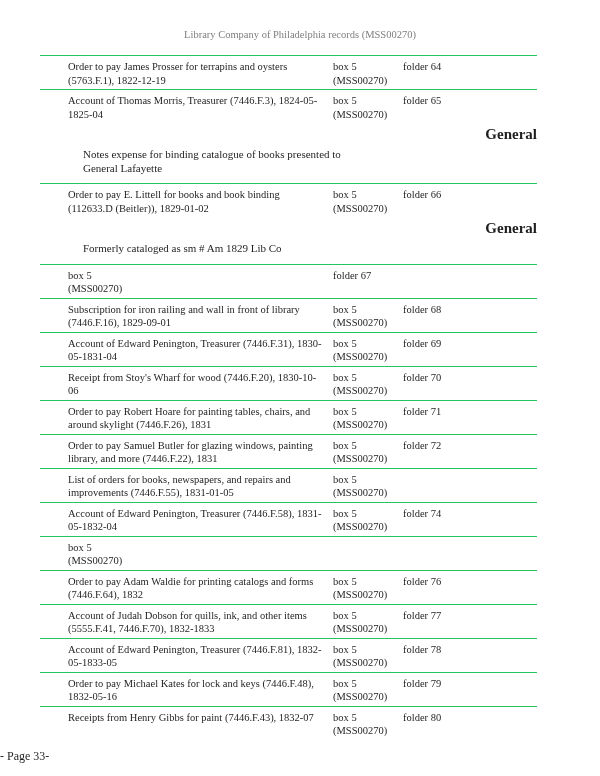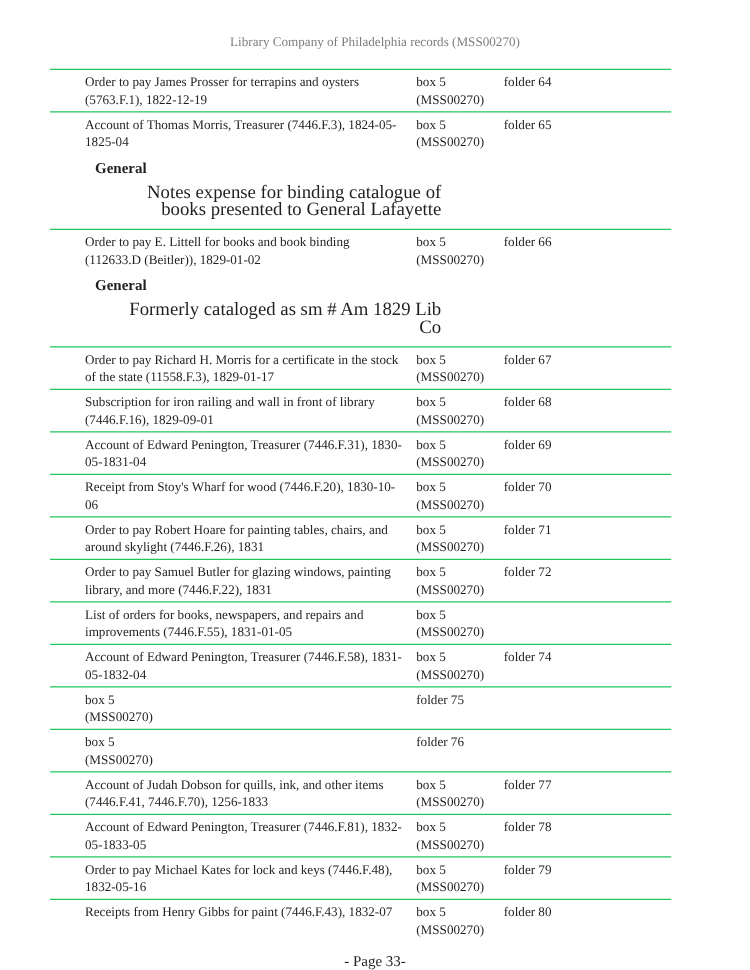--- a/index.html
+++ b/index.html
@@ -28,34 +28,34 @@
     grid-template-columns:265px 70px 1fr;
     padding:4px 0 2px 28px;
     font-size:10.5px;
     line-height:13.5px;
   }
   .cell-title { padding-right:8px; }
   .box-line { display:block; }
   .general-section { padding-bottom:8px; }
   .general-heading {
     margin:3px 0 0 36px;
-    font-size:12px;
+    font-size:15px;
     line-height:16px;
     font-weight:bold;
+    text-align:right;
   }
   .general-note {
     margin:6px 0 0 43px;
     width:270px;
-    font-size:15px;
+    font-size:11px;
     line-height:13.5px;
-    text-align:right;
   }
   .page-footer {
     margin-top:9px;
-    text-align:center;
+    text-align:left;
     font-size:12px;
     line-height:15px;
     color:#1f1f1f;
   }
 </style>
 </head>
 <body>
 
 <div class="page">
   <div class="page-header">Library Company of Philadelphia records (MSS00270)</div>
@@ -98,21 +98,20 @@
       <div class="cell-folder">folder 66</div>
     </div>
     <div class="general-section">
       <div class="general-heading">General</div>
       <div class="general-note">Formerly cataloged as sm # Am 1829 Lib Co</div>
     </div>
   </div>
 
   <div class="row-block">
     <div class="row-grid">
-      <div class="cell-title">Order to pay Richard H. Morris for a certificate in the stock of the state (11558.F.3), 1829-01-17</div>
       <div class="cell-box">
         <span class="box-line">box 5</span>
         <span class="box-line">(MSS00270)</span>
       </div>
       <div class="cell-folder">folder 67</div>
     </div>
 
   </div>
 
   <div class="row-block">
@@ -197,39 +196,39 @@
     </div>
 
   </div>
 
   <div class="row-block">
     <div class="row-grid">
       <div class="cell-box">
         <span class="box-line">box 5</span>
         <span class="box-line">(MSS00270)</span>
       </div>
-      <div class="cell-folder">folder 75</div>
-    </div>
-
-  </div>
-
-  <div class="row-block">
-    <div class="row-grid">
+    </div>
+
+  </div>
+
+  <div class="row-block">
+    <div class="row-grid">
+      <div class="cell-title">Order to pay Adam Waldie for printing catalogs and forms (7446.F.64), 1832</div>
       <div class="cell-box">
         <span class="box-line">box 5</span>
         <span class="box-line">(MSS00270)</span>
       </div>
       <div class="cell-folder">folder 76</div>
     </div>
 
   </div>
 
   <div class="row-block">
     <div class="row-grid">
-      <div class="cell-title">Account of Judah Dobson for quills, ink, and other items (7446.F.41, 7446.F.70), 1256-1833</div>
+      <div class="cell-title">Account of Judah Dobson for quills, ink, and other items (5555.F.41, 7446.F.70), 1832-1833</div>
       <div class="cell-box">
         <span class="box-line">box 5</span>
         <span class="box-line">(MSS00270)</span>
       </div>
       <div class="cell-folder">folder 77</div>
     </div>
 
   </div>
 
   <div class="row-block">

